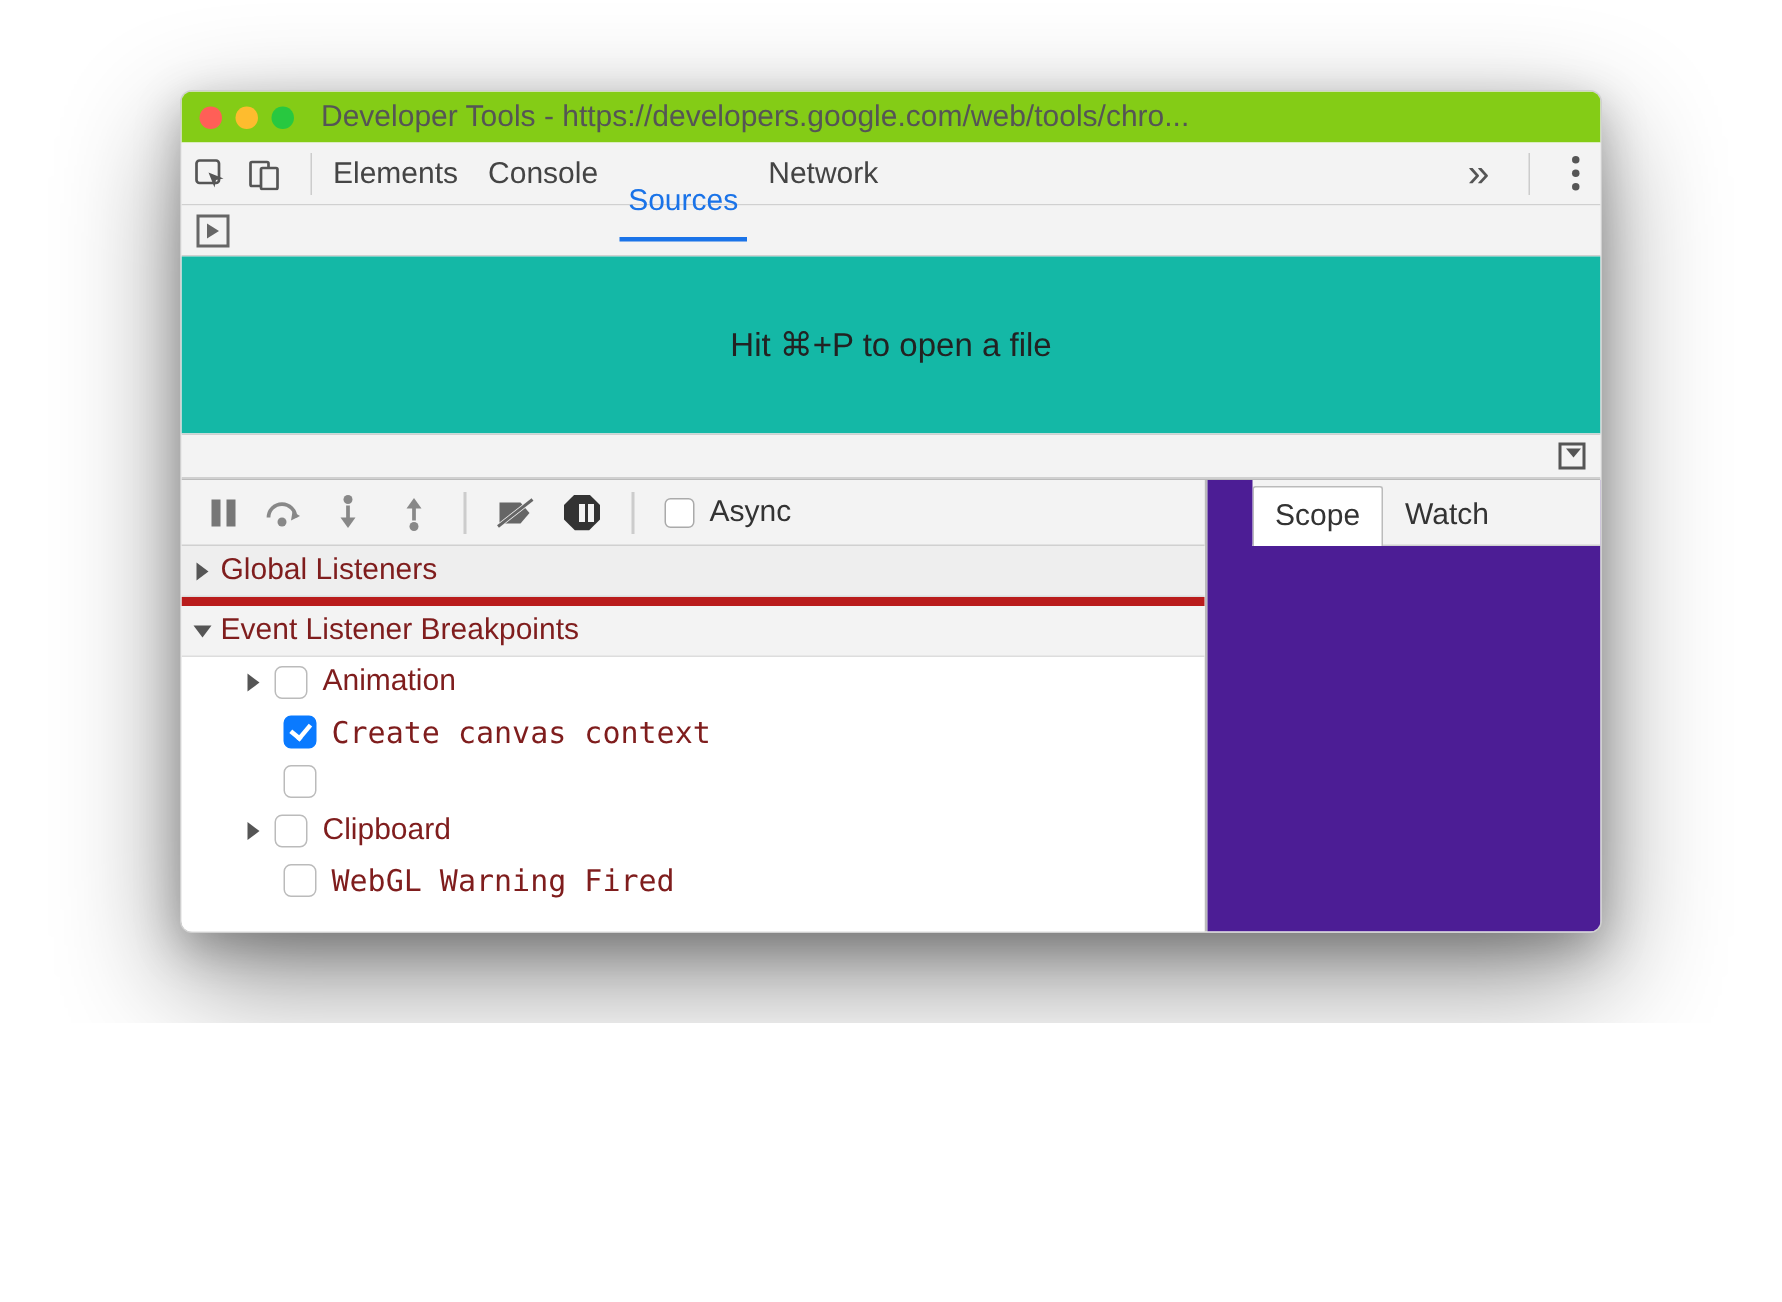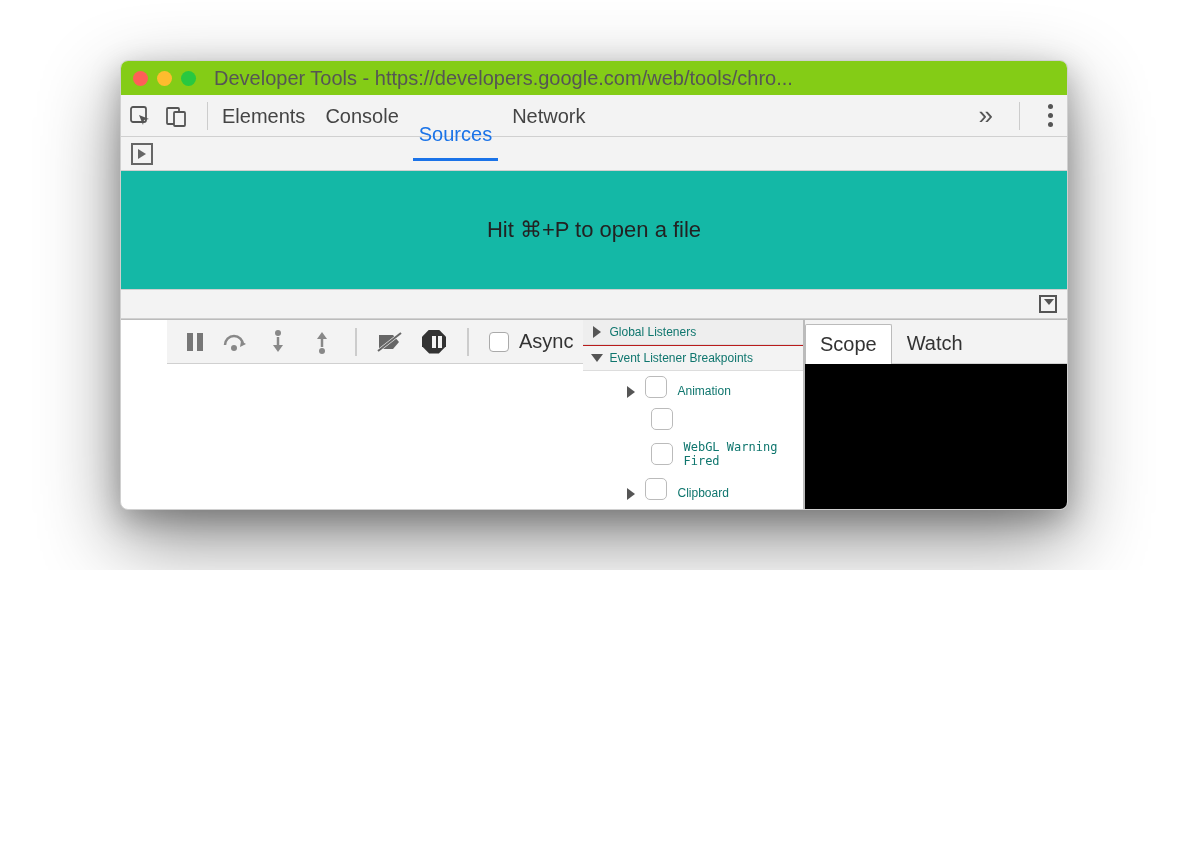--- a/index.html
+++ b/index.html
@@ -75,49 +75,49 @@
   .drawer-toggle::before{content:"";width:0;height:0;border-left:8px solid #666;border-top:5px solid transparent;border-bottom:5px solid transparent;}
   
   .hint-area { background:#14b8a6; height:118px; display:flex; align-items:center; justify-content:center; }
   .hint { color:#222; font-size:22px; }
   
   .strip2 { height:30px; background:#f3f3f3; border-top:1px solid #d0d0d0; border-bottom:1px solid #d0d0d0; display:flex; align-items:center; justify-content:flex-end; padding-right:10px; }
   .panel-toggle{ width:18px;height:18px;border:2px solid #555; position:relative;}
   .panel-toggle::before{content:"";position:absolute;top:2px;left:3px;width:0;height:0;border-left:5px solid transparent;border-right:5px solid transparent;border-top:6px solid #555;}
   
   .lower { display:flex; border-top:1px solid #bbb; }
-  .left-pane { flex:1; display:flex; flex-direction:row; border-right:2px solid #bbb;margin-left:46px; }
+  .left-pane { flex:1; display:flex; flex-direction:column; border-right:2px solid #bbb; }
   .debug-bar {
     height:44px; background:#f3f3f3; border-bottom:1px solid #d0d0d0;
     display:flex; align-items:center; padding:0 10px; gap:18px; font-size:20px; color:#333;
   }
   .dico{width:26px;height:26px;display:flex;align-items:center;justify-content:center;color:#666;}
   .pause-i::before{content:"";display:inline-block;width:6px;height:18px;background:#777;box-shadow:10px 0 #777;}
   .dsep{width:2px;height:28px;background:#ccc;margin:0 2px;}
   .pause-oct{width:24px;height:24px;background:#333;clip-path:polygon(30% 0,70% 0,100% 30%,100% 70%,70% 100%,30% 100%,0 70%,0 30%);display:flex;align-items:center;justify-content:center;}
   .pause-oct::before{content:"";width:4px;height:12px;background:#f3f3f3;box-shadow:6px 0 #f3f3f3;}
   .chk{width:20px;height:20px;border:1.5px solid #aaa;border-radius:4px;background:#fff;display:inline-flex;align-items:center;justify-content:center;}
   .async-row{display:flex;align-items:center;gap:10px;color:#333;}
   
-  .tree { background:#fff; font-size:12px; color:#0f766e; padding-bottom:4px; }
-  .section-hdr { background:#f3f3f3; border-top:1px solid #b91c1c; border-bottom:1px solid #ddd; padding:5px 10px; display:flex; align-items:center; gap:8px; cursor:pointer;}
+  .tree { background:#fff; font-size:20px; color:#7f1d1d; padding-bottom:17px; }
+  .section-hdr { background:#f3f3f3; border-top:6px solid #b91c1c; border-bottom:1px solid #ddd; padding:5px 10px; display:flex; align-items:center; gap:8px; cursor:pointer;}
   .section-hdr.first{border-top:none; background:#eee;}
   .tri{width:0;height:0;border-top:6px solid transparent;border-bottom:6px solid transparent;border-left:8px solid #555;display:inline-block;}
   .tri.open{transform:rotate(90deg);}
   .row{display:flex;align-items:center;gap:10px;padding:5px 10px 5px 18px;}
-  .row.child{padding-left:44px;align-items:flex-end;}
+  .row.child{padding-left:44px;}
   .row.grand{padding-left:68px;}
   .cb{width:22px;height:22px;border:1.5px solid #bbb;border-radius:5px;background:#fff;display:inline-flex;align-items:center;justify-content:center;flex-shrink:0;}
   .cb.ind{background:#0a7aff;border-color:#0a7aff;}
   .cb.ind::before{content:"";width:10px;height:3px;background:#fff;border-radius:2px;}
   .cb.on{background:#0a7aff;border-color:#0a7aff;}
   .cb.on::before{content:"";width:6px;height:10px;border:solid #fff;border-width:0 3px 3px 0;transform:rotate(40deg);margin-bottom:3px;}
   .mono{font-family: ui-monospace, Menlo, Consolas, monospace;}
   
-  .right-pane{width:262px;background:#000000;}
+  .right-pane{width:262px;background:#4c1d95;padding-left:30px;}
   .rtabs{height:44px;background:#f3f3f3;border-bottom:1px solid #d0d0d0;display:flex;align-items:flex-end;font-size:20px;}
   .rtab{padding:8px 14px;color:#333;border:1px solid transparent;border-bottom:none;cursor:pointer;}
   .rtab.active{background:#fff;border-color:#bbb;border-top-left-radius:2px;border-top-right-radius:2px;margin-bottom:-1px;}
   .rbody{padding:14px;text-align:center;color:#888;font-style:italic;font-size:20px;}
 </style>
 </head>
 <body>
 
 <div class="window">
 
@@ -231,31 +231,35 @@
         </div>
 
         <div class="row child">
           <span class="tri"></span>
           <span class="cb"></span>
           <span>Animation</span>
         </div>
 
 
         <div class="row grand">
-          <span class="cb"></span>
+          <span class="cb on"></span>
+          <span class="mono">Create canvas context</span>
         </div>
         <div class="row grand">
           <span class="cb"></span>
-          <span class="mono">WebGL Warning Fired</span>
-        </div>
-
+        </div>
         <div class="row child">
           <span class="tri"></span>
           <span class="cb"></span>
           <span>Clipboard</span>
+        </div>
+
+        <div class="row grand">
+          <span class="cb"></span>
+          <span class="mono">WebGL Warning Fired</span>
         </div>
       </div>
     </div>
 
     <div class="right-pane">
       <div class="rtabs">
         <div class="rtab active">Scope</div>
         <div class="rtab">Watch</div>
       </div>
     </div>

